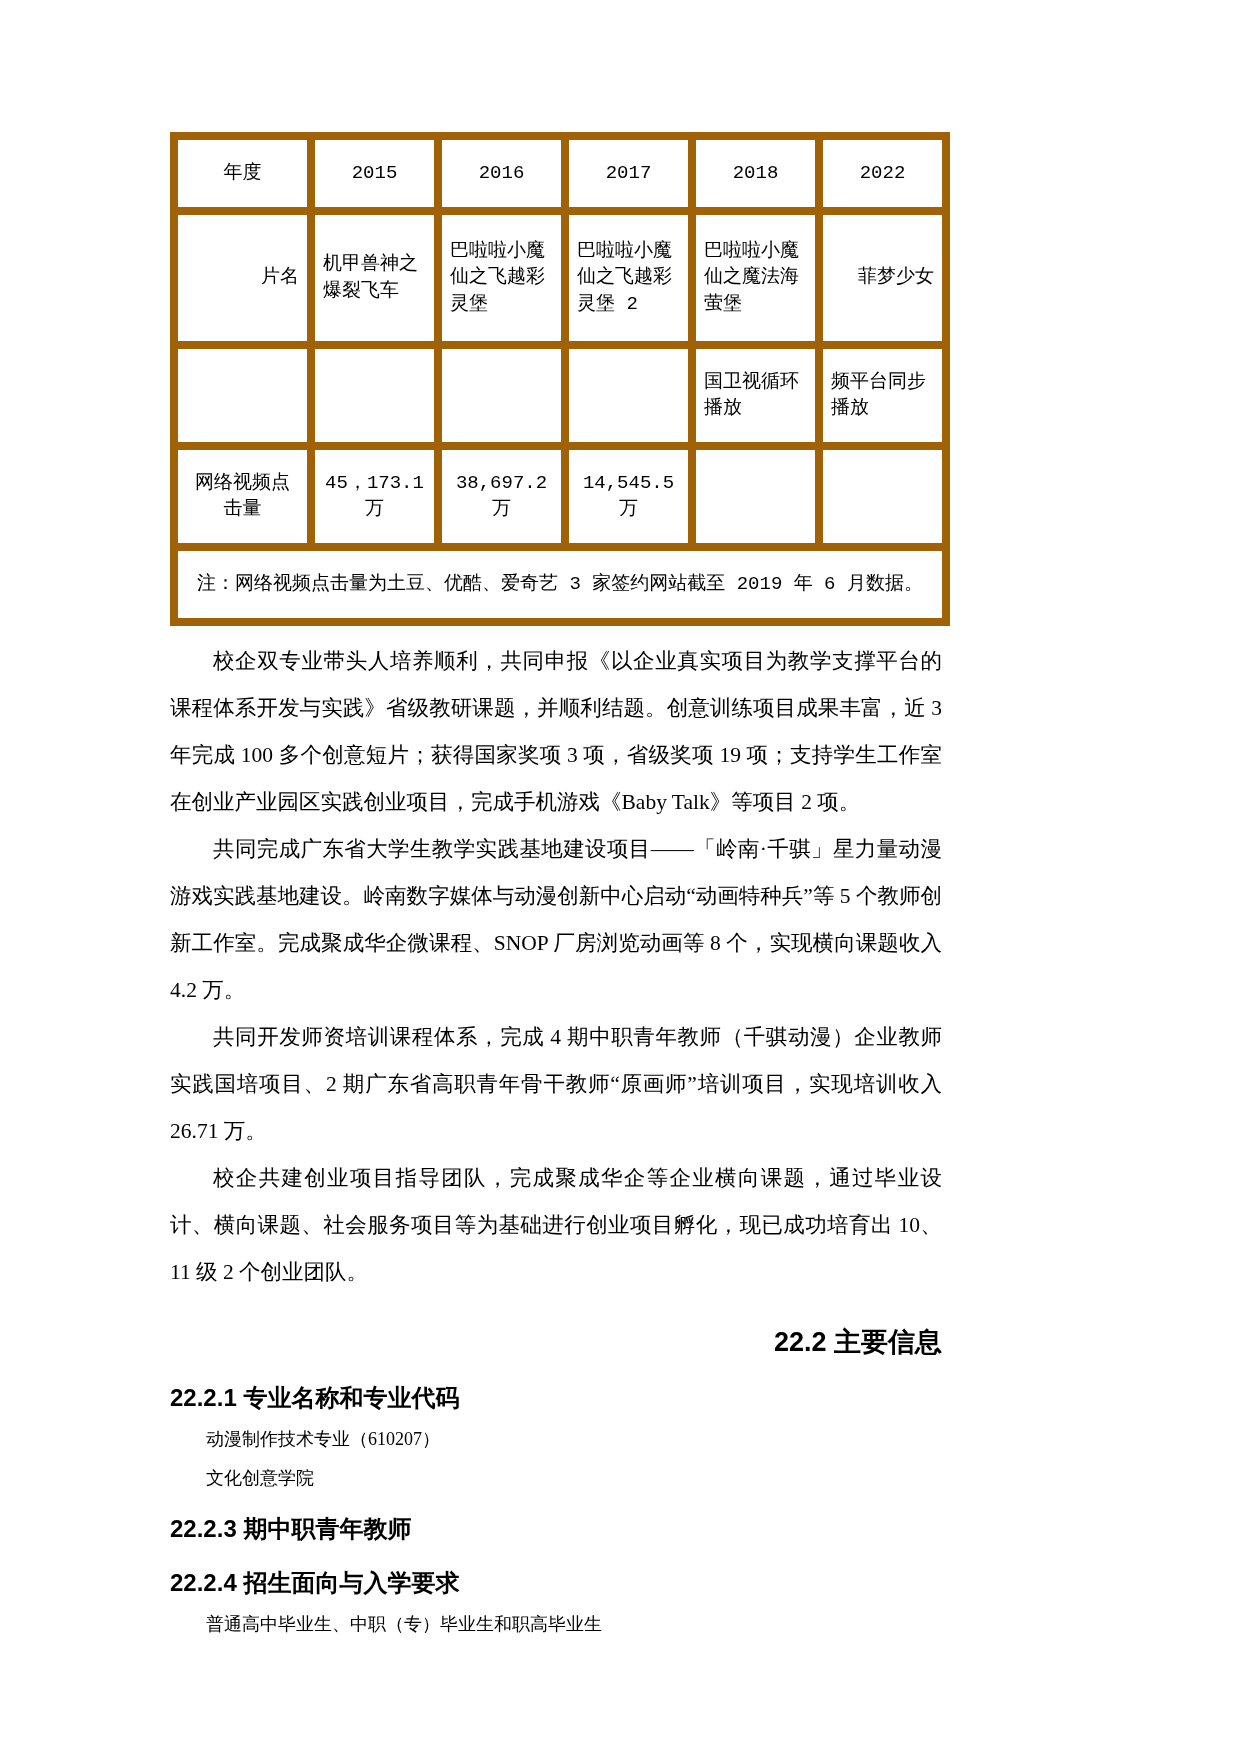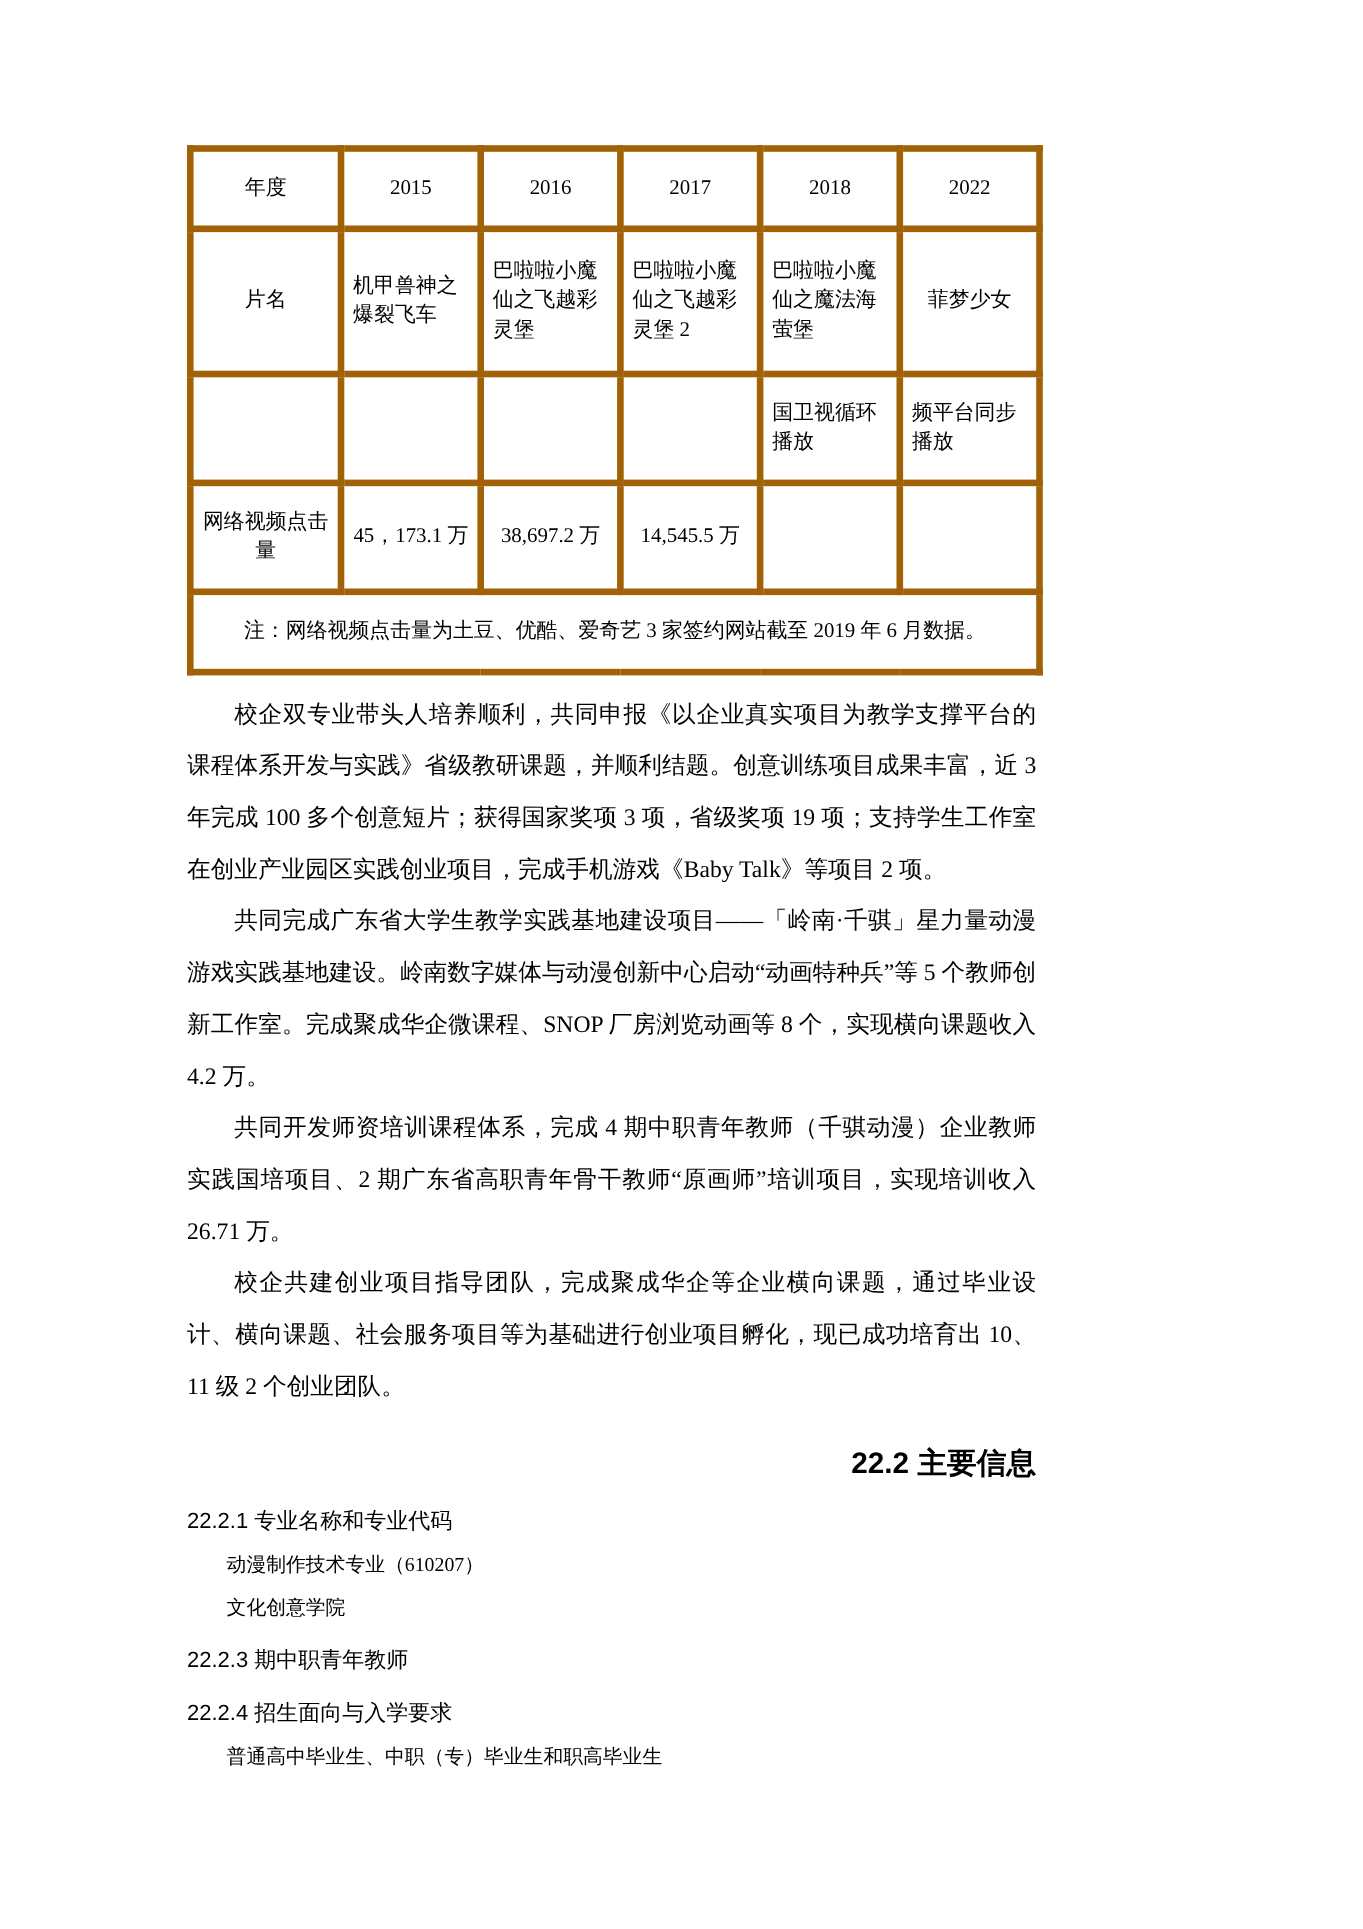--- a/index.html
+++ b/index.html
@@ -1,36 +1,36 @@
 <!DOCTYPE html>
 <html><head>
 <meta charset="utf-8">
 <style>
   html,body{margin:0;padding:0;background:#ffffff;}
   .page{position:relative;width:1239px;height:1754px;background:#ffffff;color:#000000;
         font-family:"Liberation Serif","DejaVu Serif",serif;overflow:hidden;}
   .content{position:absolute;left:170px;top:132px;width:772px;}
 
   table.stats{border-collapse:collapse;width:772px;table-layout:fixed;}
-  table.stats td{border:6px solid #a16207;font-size:19px;line-height:1.4;
-        padding:20px 8px;text-align:center;vertical-align:middle;word-break:break-all;}
+  table.stats td{border:8px solid #a16207;font-size:19px;line-height:1.4;
+        padding:20px 8px;text-align:center;vertical-align:middle;word-break:break-all;font-family:Liberation Mono, monospace;}
   table.stats td.tl{text-align:left;}
   tr.r0 td{height:26px;}
-  tr.r1 td{height:86px;}
+  tr.r1 td{height:86px;text-align:right;}
   tr.r2 td{height:48px;}
   tr.r3 td{height:50px;}
   td.note{text-align:left;font-size:18.5px;height:24px;padding:2px 8px;word-break:normal;}
 
   .paras{margin-top:12px;}
   .para{font-size:21.5px;line-height:47px;text-align:justify;text-indent:2em;margin:0;}
 
   h1.sec{font-family:"Liberation Sans","DejaVu Sans",sans-serif;font-weight:bold;
         font-size:27px;margin:30px 0 0 0;line-height:1.25;text-align:right;}
-  h2.sub{font-family:"Liberation Sans","DejaVu Sans",sans-serif;font-weight:normal;
-        font-size:20px;margin:24px 0 0 0;line-height:1.25;}
+  h2.sub{font-family:"Liberation Sans","DejaVu Sans",sans-serif;font-weight:bold;
+        font-size:24px;margin:24px 0 0 0;line-height:1.25;}
   .sec-body{font-size:18px;margin:14px 0 0 0;text-indent:2em;line-height:1.35;}
 </style>
 </head>
 <body>
 
 <div class="page">
   <div class="content">
 
     <table class="stats">
       <colgroup>

